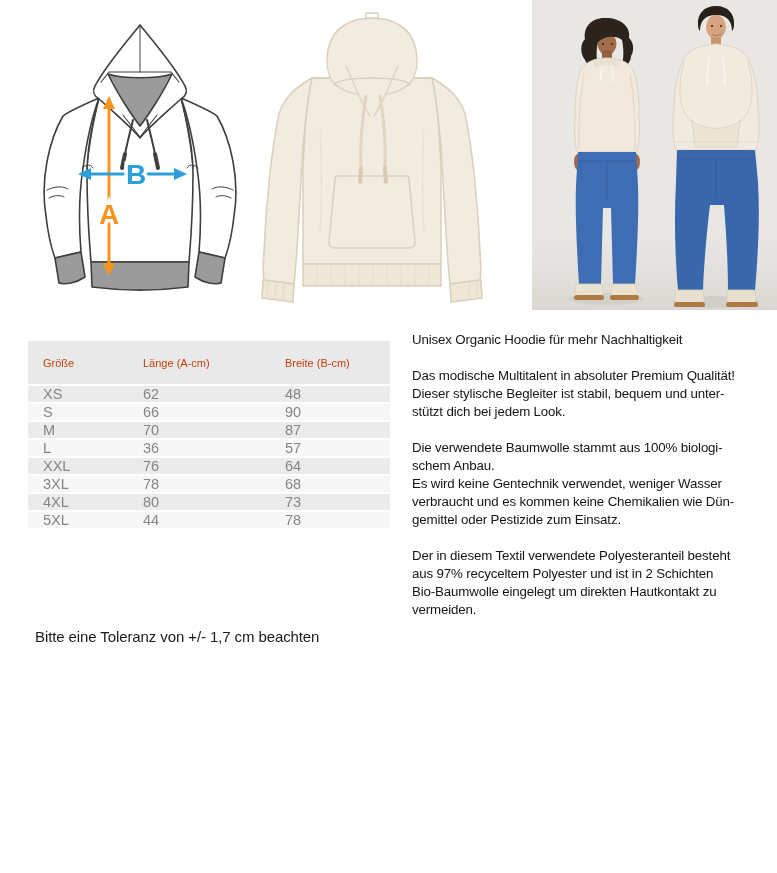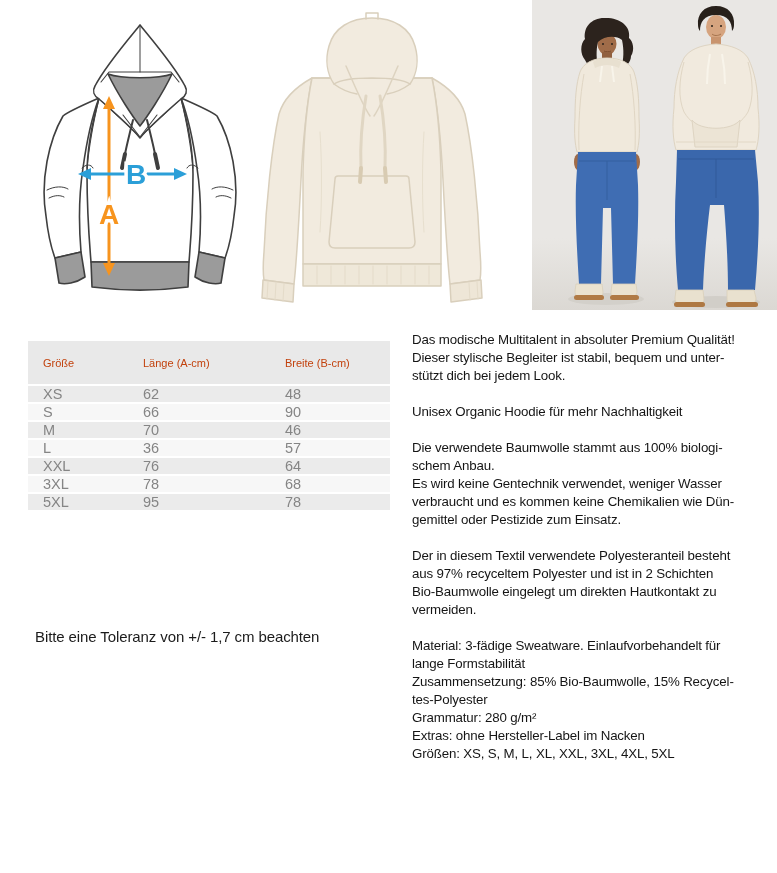--- a/index.html
+++ b/index.html
@@ -180,61 +180,59 @@
         <td>48</td>
       </tr>
       <tr>
         <td>S</td>
         <td>66</td>
         <td>90</td>
       </tr>
       <tr>
         <td>M</td>
         <td>70</td>
-        <td>46</td>
+        <td>87</td>
       </tr>
       <tr>
         <td>L</td>
         <td>36</td>
         <td>57</td>
       </tr>
       <tr>
         <td>XXL</td>
         <td>76</td>
         <td>64</td>
       </tr>
       <tr>
         <td>3XL</td>
         <td>78</td>
         <td>68</td>
       </tr>
       <tr>
+        <td>4XL</td>
+        <td>80</td>
+        <td>73</td>
+      </tr>
+      <tr>
         <td>5XL</td>
-        <td>95</td>
+        <td>44</td>
         <td>78</td>
       </tr>
     </tbody>
 </table>
 
 <div class="tolerance-note">Bitte eine Toleranz von +/- 1,7 cm beachten</div>
 
 <div class="description">
+    <p>Unisex Organic Hoodie für mehr Nachhaltigkeit</p>
     <p>Das modische Multitalent in absoluter Premium Qualität!
 Dieser stylische Begleiter ist stabil, bequem und unter-
 stützt dich bei jedem Look.</p>
-    <p>Unisex Organic Hoodie für mehr Nachhaltigkeit</p>
     <p>Die verwendete Baumwolle stammt aus 100% biologi-
 schem Anbau.
 Es wird keine Gentechnik verwendet, weniger Wasser
 verbraucht und es kommen keine Chemikalien wie Dün-
 gemittel oder Pestizide zum Einsatz.</p>
     <p>Der in diesem Textil verwendete Polyesteranteil besteht
 aus 97% recyceltem Polyester und ist in 2 Schichten
 Bio-Baumwolle eingelegt um direkten Hautkontakt zu
 vermeiden.</p>
-    <p>Material: 3-fädige Sweatware. Einlaufvorbehandelt für
-lange Formstabilität
-Zusammensetzung: 85% Bio-Baumwolle, 15% Recycel-
-tes-Polyester
-Grammatur: 280 g/m²
-Extras: ohne Hersteller-Label im Nacken
-Größen:  XS, S, M, L, XL, XXL, 3XL, 4XL, 5XL</p>
   </div>
 
 </body></html>

